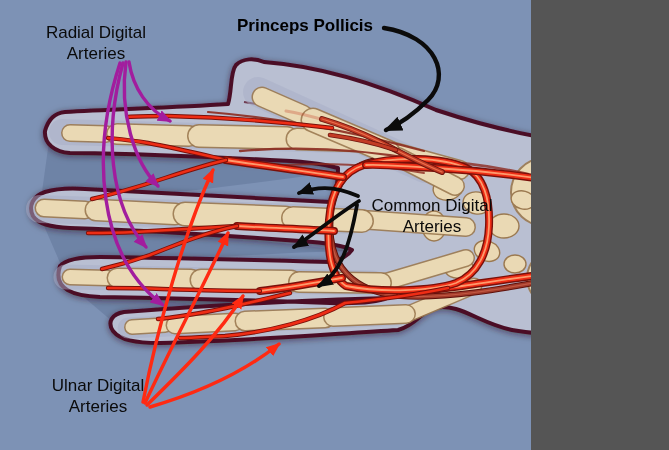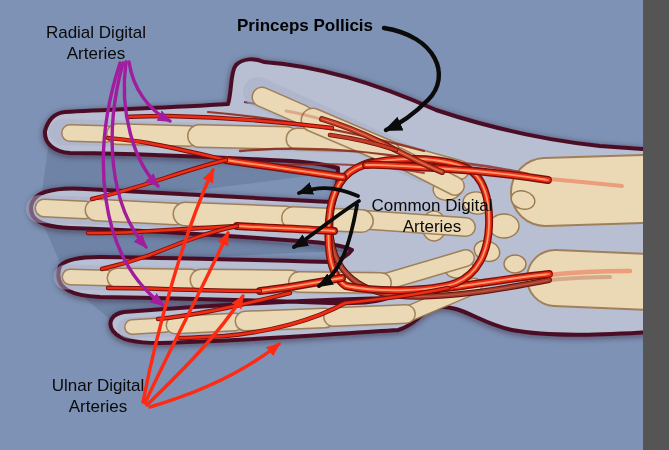--- a/index.html
+++ b/index.html
@@ -1,16 +1,16 @@
 <!DOCTYPE html>
 <html><head>
 <meta charset="utf-8">
 <style>
   html,body{margin:0;padding:0;background:#555;}
-  .stage{width:643px;height:450px;position:relative;overflow:hidden;font-family:"Liberation Sans",sans-serif;}
+  .stage{width:531px;height:450px;position:relative;overflow:hidden;font-family:"Liberation Sans",sans-serif;}
   svg{display:block;}
   
   .a-dark{fill:none;stroke:#7a100a;stroke-linecap:round;}
   .a-main{fill:none;stroke:#ee2d15;stroke-linecap:round;}
   .a-core{fill:none;stroke:#ffa071;stroke-linecap:round;opacity:.95;}
   .thick.a-dark{stroke-width:8px;}
   .thick.a-main{stroke-width:5.2px;}
   .thick.a-core{stroke-width:1.8px;}
   .thin.a-dark{stroke-width:4.4px;}
   .thin.a-main{stroke-width:2.6px;}

